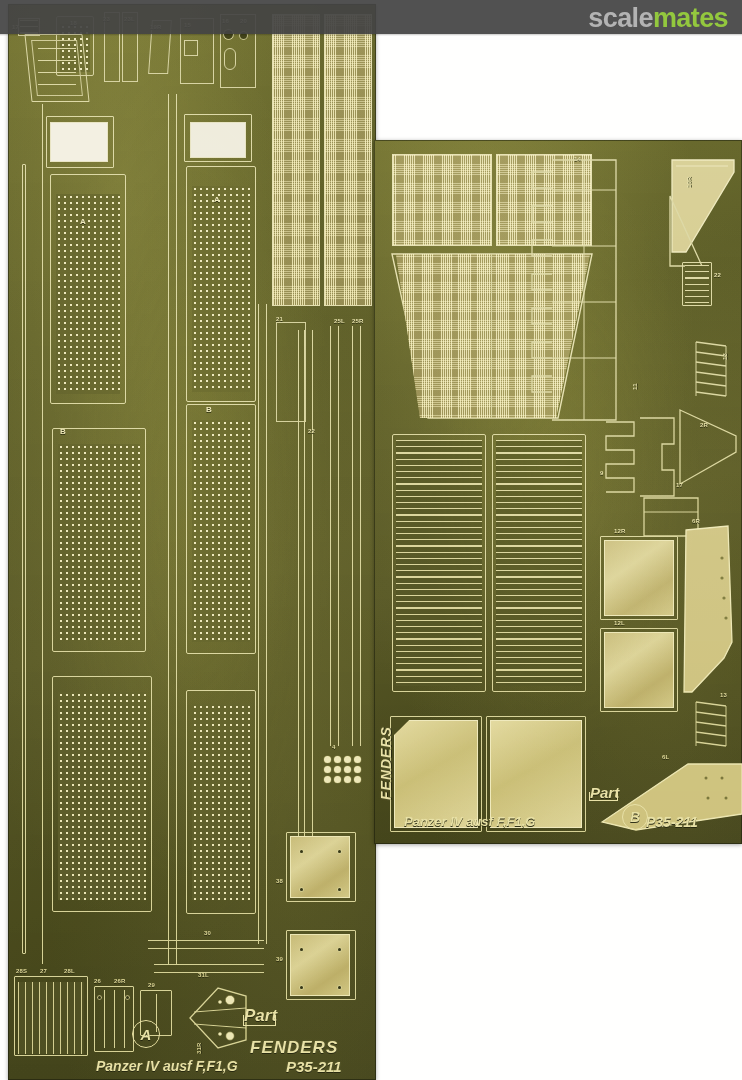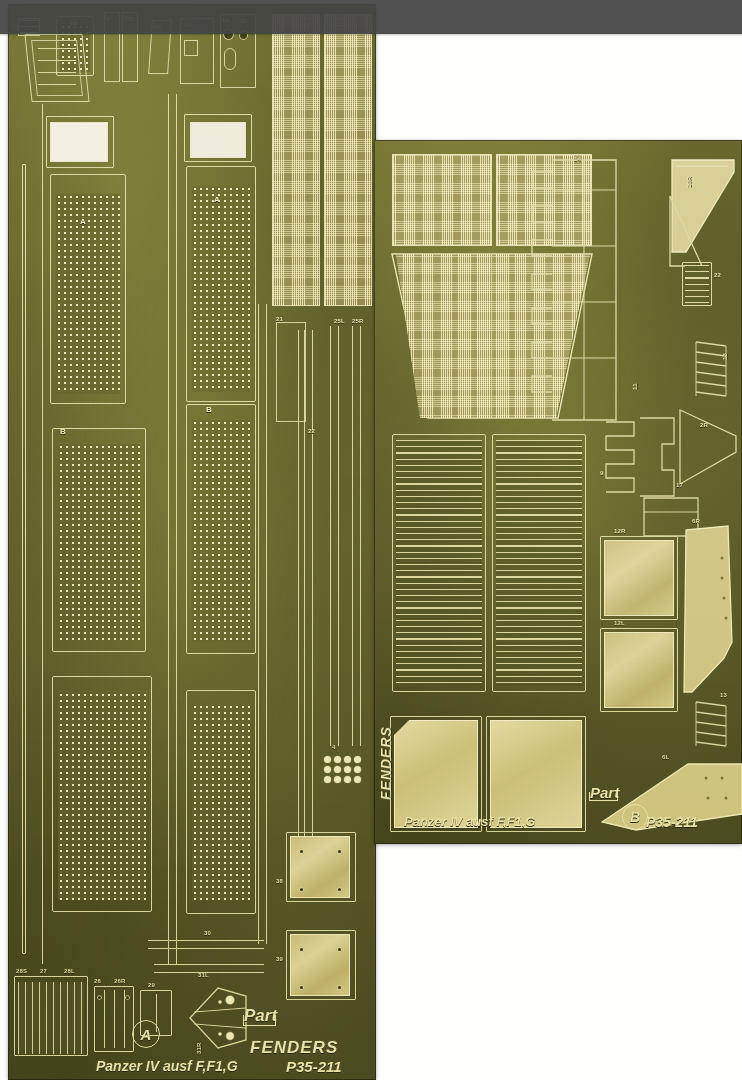--- a/index.html
+++ b/index.html
@@ -419,14 +419,17 @@
       <span>Part</span>
       <span class="boxy"></span>
     </div>
     <div class="badge-letter" style="left:248px;top:664px;width:24px;height:24px;font-size:14px;">B</div>
     <div class="etch-title" style="left:30px;top:674px;font-size:13px;">Panzer IV ausf F,F1,G</div>
     <div class="etch-title" style="left:272px;top:674px;font-size:14px;">P35-211</div>
   </div>
 
   <div id="topbar-shadow"></div>
   <div id="topbar"></div>
+  <div id="watermark">
+    <span class="wm-a">scale</span><span class="wm-b">mates</span>
+  </div>
 
 </div>
 
 </body></html>

